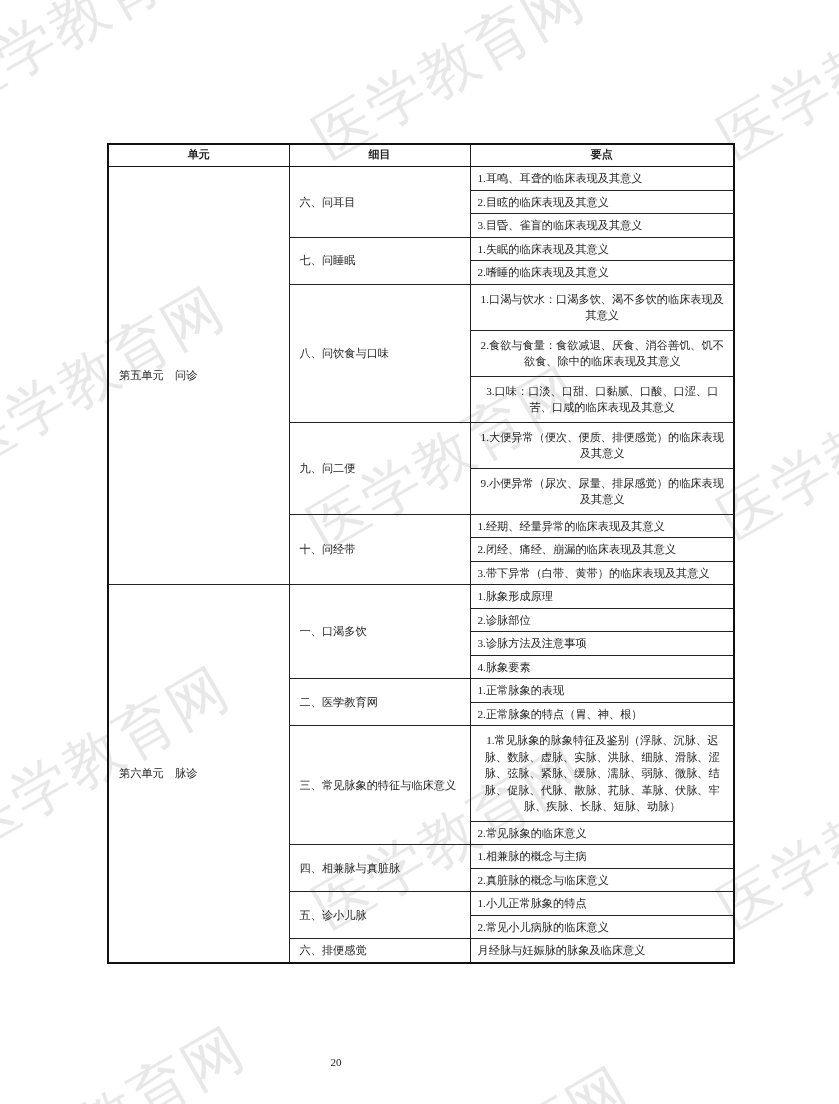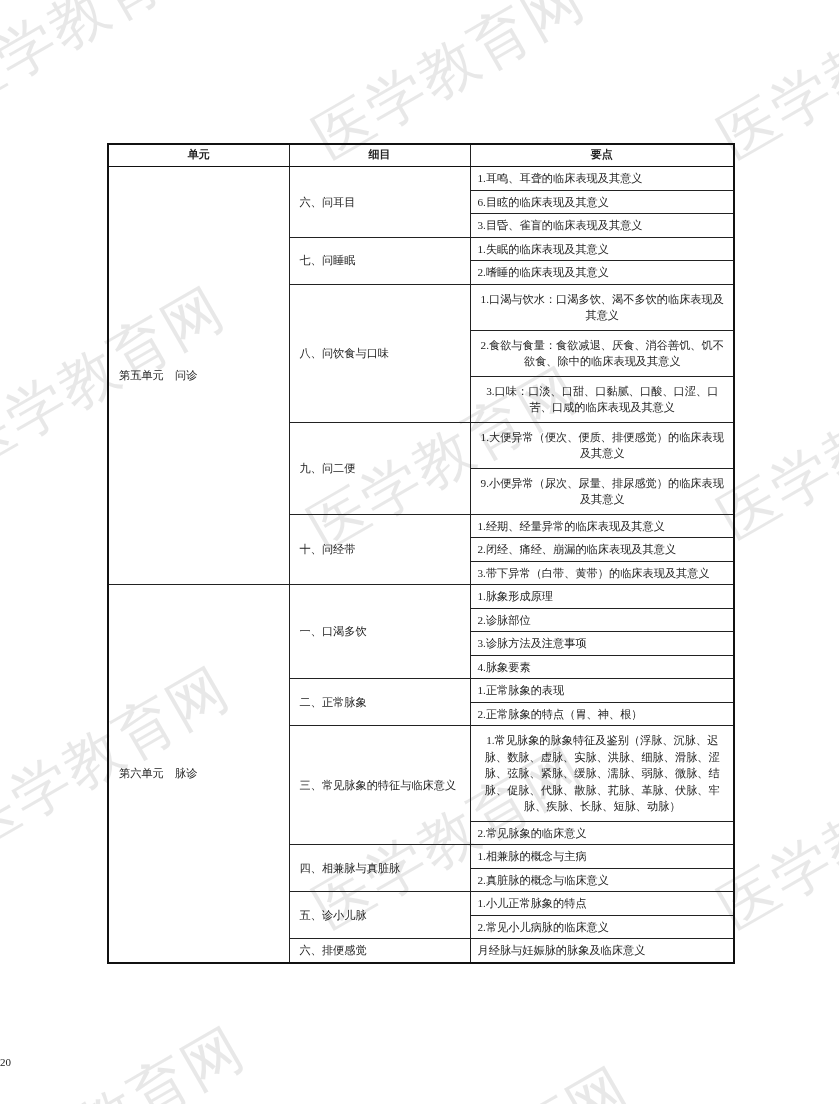--- a/index.html
+++ b/index.html
@@ -30,21 +30,21 @@
     border-bottom: 1.5px solid #111;
   }
   .col-unit { width: 181px; }
   .col-item { width: 181px; }
   .col-point { width: 264px; }
   td.unit { padding: 0 10px; }
   td.item { padding: 0 10px; }
   td.point { padding: 3px 6px 3px 7px; height: 16px; }
   td.point.multi { padding: 6px 6px 6px 7px; text-align: center; }
   .page-number {
-    position: absolute; left: 0; width: 672px; top: 1056px; text-align: left;
+    position: absolute; left: 0; width: 672px; top: 1056px; text-align: center;
     font-size: 11px; z-index: 1; font-family: "Liberation Serif", serif;
   }
 </style>
 </head>
 <body>
 
 <div class="watermarks">
   <div class="wm" style="left:-70px; top:60px;">医学教育网</div>
   <div class="wm" style="left:300px; top:110px;">医学教育网</div>
   <div class="wm" style="left:705px; top:110px;">医学教育网</div>
@@ -73,21 +73,21 @@
     </tr>
   </thead>
   <tbody>
 
     <tr>
       <td class="unit" rowspan="13">第五单元　问诊</td>
       <td class="item" rowspan="3">六、问耳目</td>
       <td class="point">1.耳鸣、耳聋的临床表现及其意义</td>
     </tr>
     <tr>
-        <td class="point">6.目眩的临床表现及其意义</td>
+        <td class="point">2.目眩的临床表现及其意义</td>
       </tr>
     <tr>
         <td class="point">3.目昏、雀盲的临床表现及其意义</td>
       </tr>
 
     <tr>
       <td class="item" rowspan="2">七、问睡眠</td>
       <td class="point">1.失眠的临床表现及其意义</td>
     </tr>
     <tr>
@@ -133,21 +133,21 @@
         <td class="point">2.诊脉部位</td>
       </tr>
     <tr>
         <td class="point">3.诊脉方法及注意事项</td>
       </tr>
     <tr>
         <td class="point">4.脉象要素</td>
       </tr>
 
     <tr>
-      <td class="item" rowspan="2">二、正常脉象</td>
+      <td class="item" rowspan="2">二、医学教育网</td>
       <td class="point">1.正常脉象的表现</td>
     </tr>
     <tr>
         <td class="point">2.正常脉象的特点（胃、神、根）</td>
       </tr>
 
     <tr>
       <td class="item" rowspan="2">三、常见脉象的特征与临床意义</td>
       <td class="point multi">1.常见脉象的脉象特征及鉴别（浮脉、沉脉、迟脉、数脉、虚脉、实脉、洪脉、细脉、滑脉、涩脉、弦脉、紧脉、缓脉、濡脉、弱脉、微脉、结脉、促脉、代脉、散脉、芤脉、革脉、伏脉、牢脉、疾脉、长脉、短脉、动脉）</td>
     </tr>

